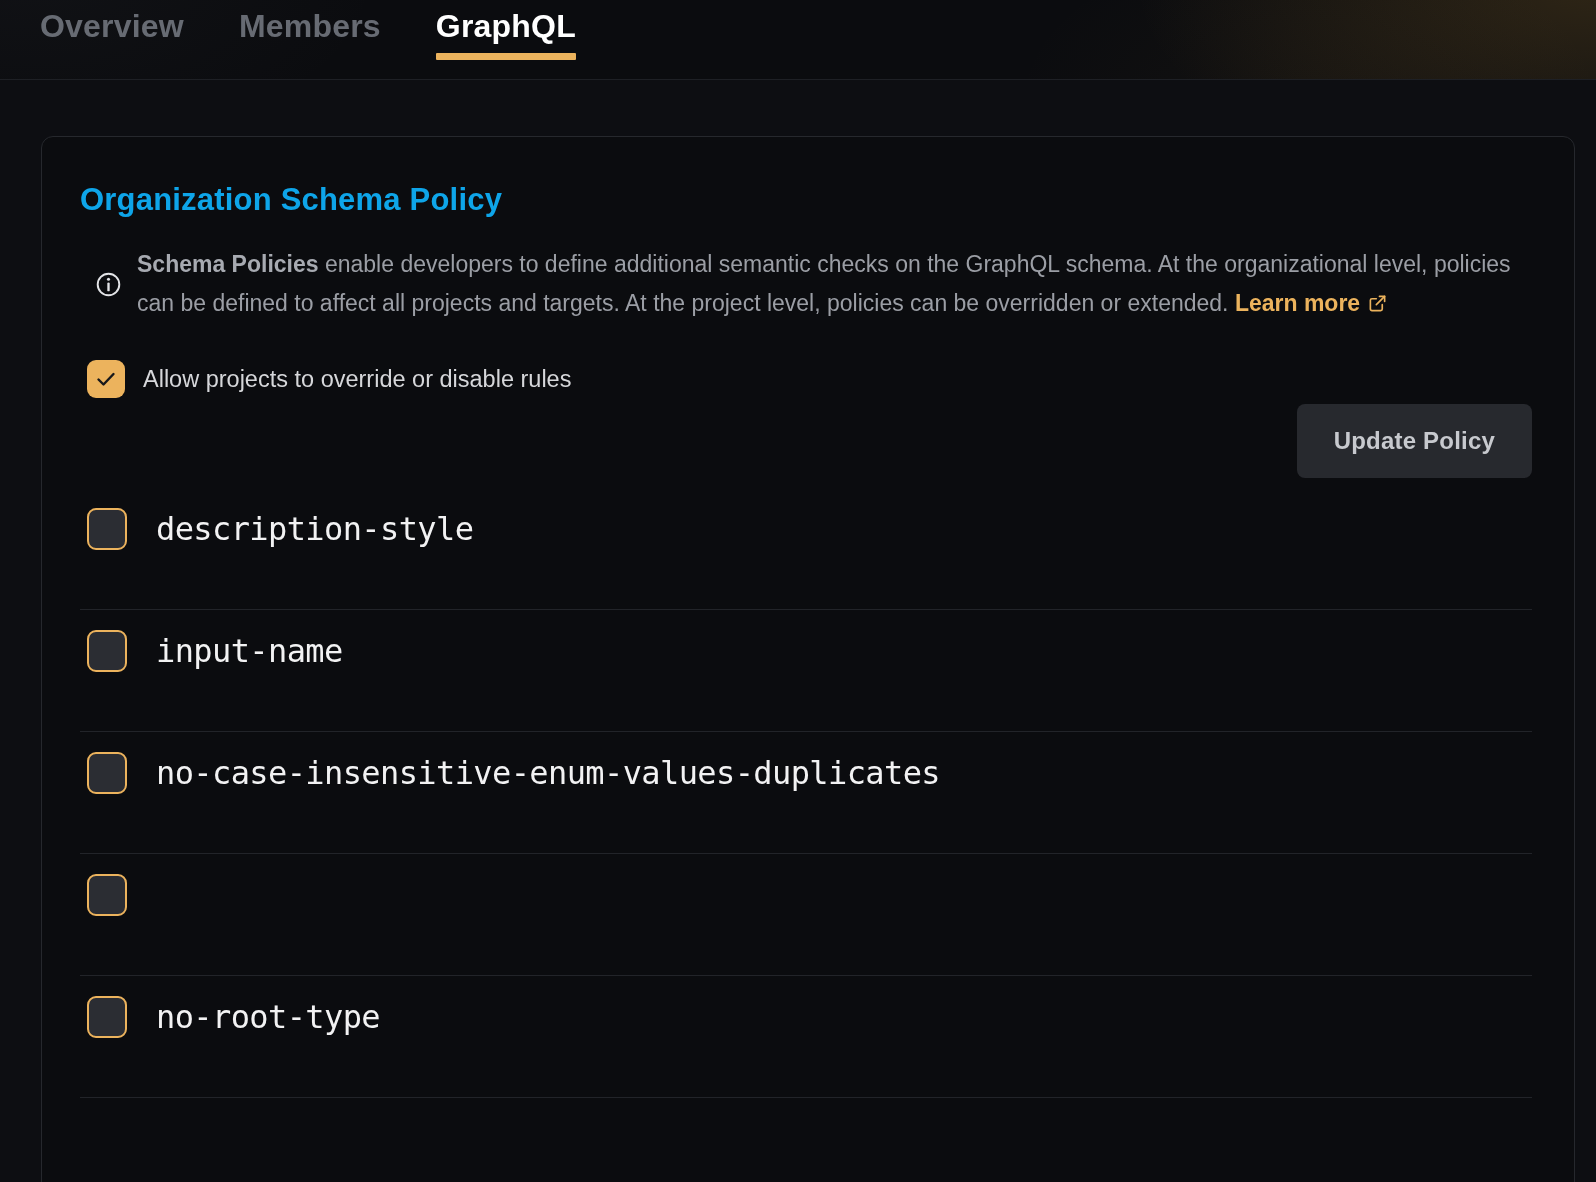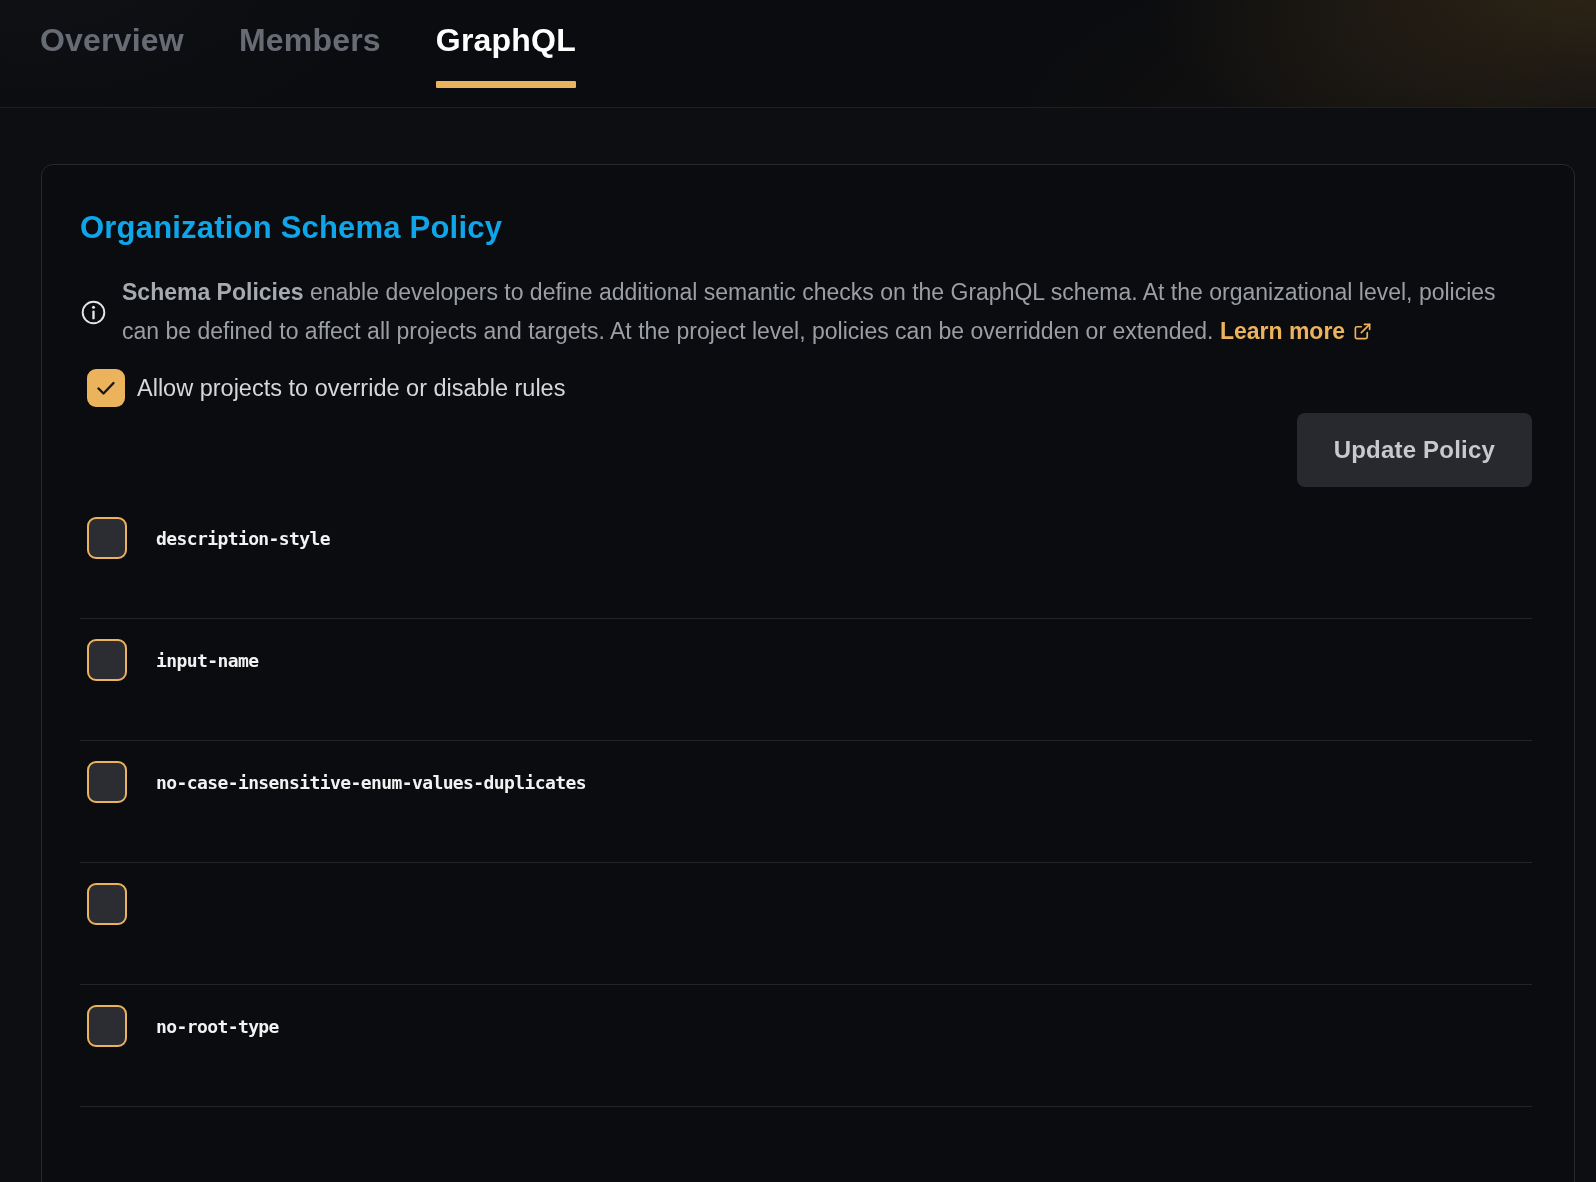--- a/index.html
+++ b/index.html
@@ -23,21 +23,21 @@
   * { margin: 0; padding: 0; box-sizing: border-box; }
   html, body {
     width: 1596px; height: 1182px;
     overflow: hidden;
     background: var(--page-bg);
     font-family: "Liberation Sans", "DejaVu Sans", sans-serif;
   }
 
   
   .tabbar {
-    height: 108px;
+    height: 80px;
     border-bottom: 1px solid var(--header-border);
     background:
       radial-gradient(640px 300px at 100% -20%, rgba(190, 140, 50, 0.20), rgba(190,140,50,0) 72%),
       radial-gradient(420px 240px at 82% 130%, rgba(150, 110, 45, 0.06), rgba(150,110,45,0) 70%),
       radial-gradient(500px 260px at 2% -30%, rgba(120, 120, 135, 0.05), rgba(120,120,135,0) 70%),
       var(--header-bg);
     display: flex;
     align-items: stretch;
     padding: 0 0 16px 40px;
     gap: 55px;
@@ -79,20 +79,21 @@
     color: #0ea5e9;
     letter-spacing: 0.2px;
   }
 
   
   .info-row {
     display: flex;
     align-items: center;
     gap: 15px;
     margin-top: 27px;
+    justify-content: center;
   }
   .info-icon {
     flex: none;
     width: 27px; height: 27px;
     color: #e3e4e7;
   }
   .info-text {
     max-width: 1380px;
     font-size: 23px;
     line-height: 39px;
@@ -109,22 +110,22 @@
     width: 19px; height: 19px;
     margin-left: 8px;
     vertical-align: -2px;
     color: var(--accent);
   }
 
   
   .allow-row {
     display: flex;
     align-items: center;
-    gap: 12px;
-    margin: 18px 0 0 7px;
+    gap: 18px;
+    margin: 37px 0 0 7px;
   }
   .checkbox {
     flex: none;
     width: 38px; height: 38px;
     border-radius: 9px;
     cursor: pointer;
   }
   .checkbox.checked {
     background: var(--accent);
     display: flex;
@@ -170,22 +171,22 @@
     width: 40px; height: 42px;
     margin-left: 7px;
     border-radius: 9px;
     border: 2px solid var(--accent);
     background: var(--checkbox-fill);
     cursor: pointer;
   }
   .rule-name {
     margin-left: 29px;
     font-family: "DejaVu Sans Mono", "Liberation Mono", monospace;
-    font-weight: 700;
-    font-size: 18px;
+    font-weight: 400;
+    font-size: 32px;
     letter-spacing: -0.6px;
     color: var(--rule-text);
   }
 </style>
 </head>
 <body>
 
 <nav class="tabbar">
   <div class="tab">
       <span>Overview</span>

